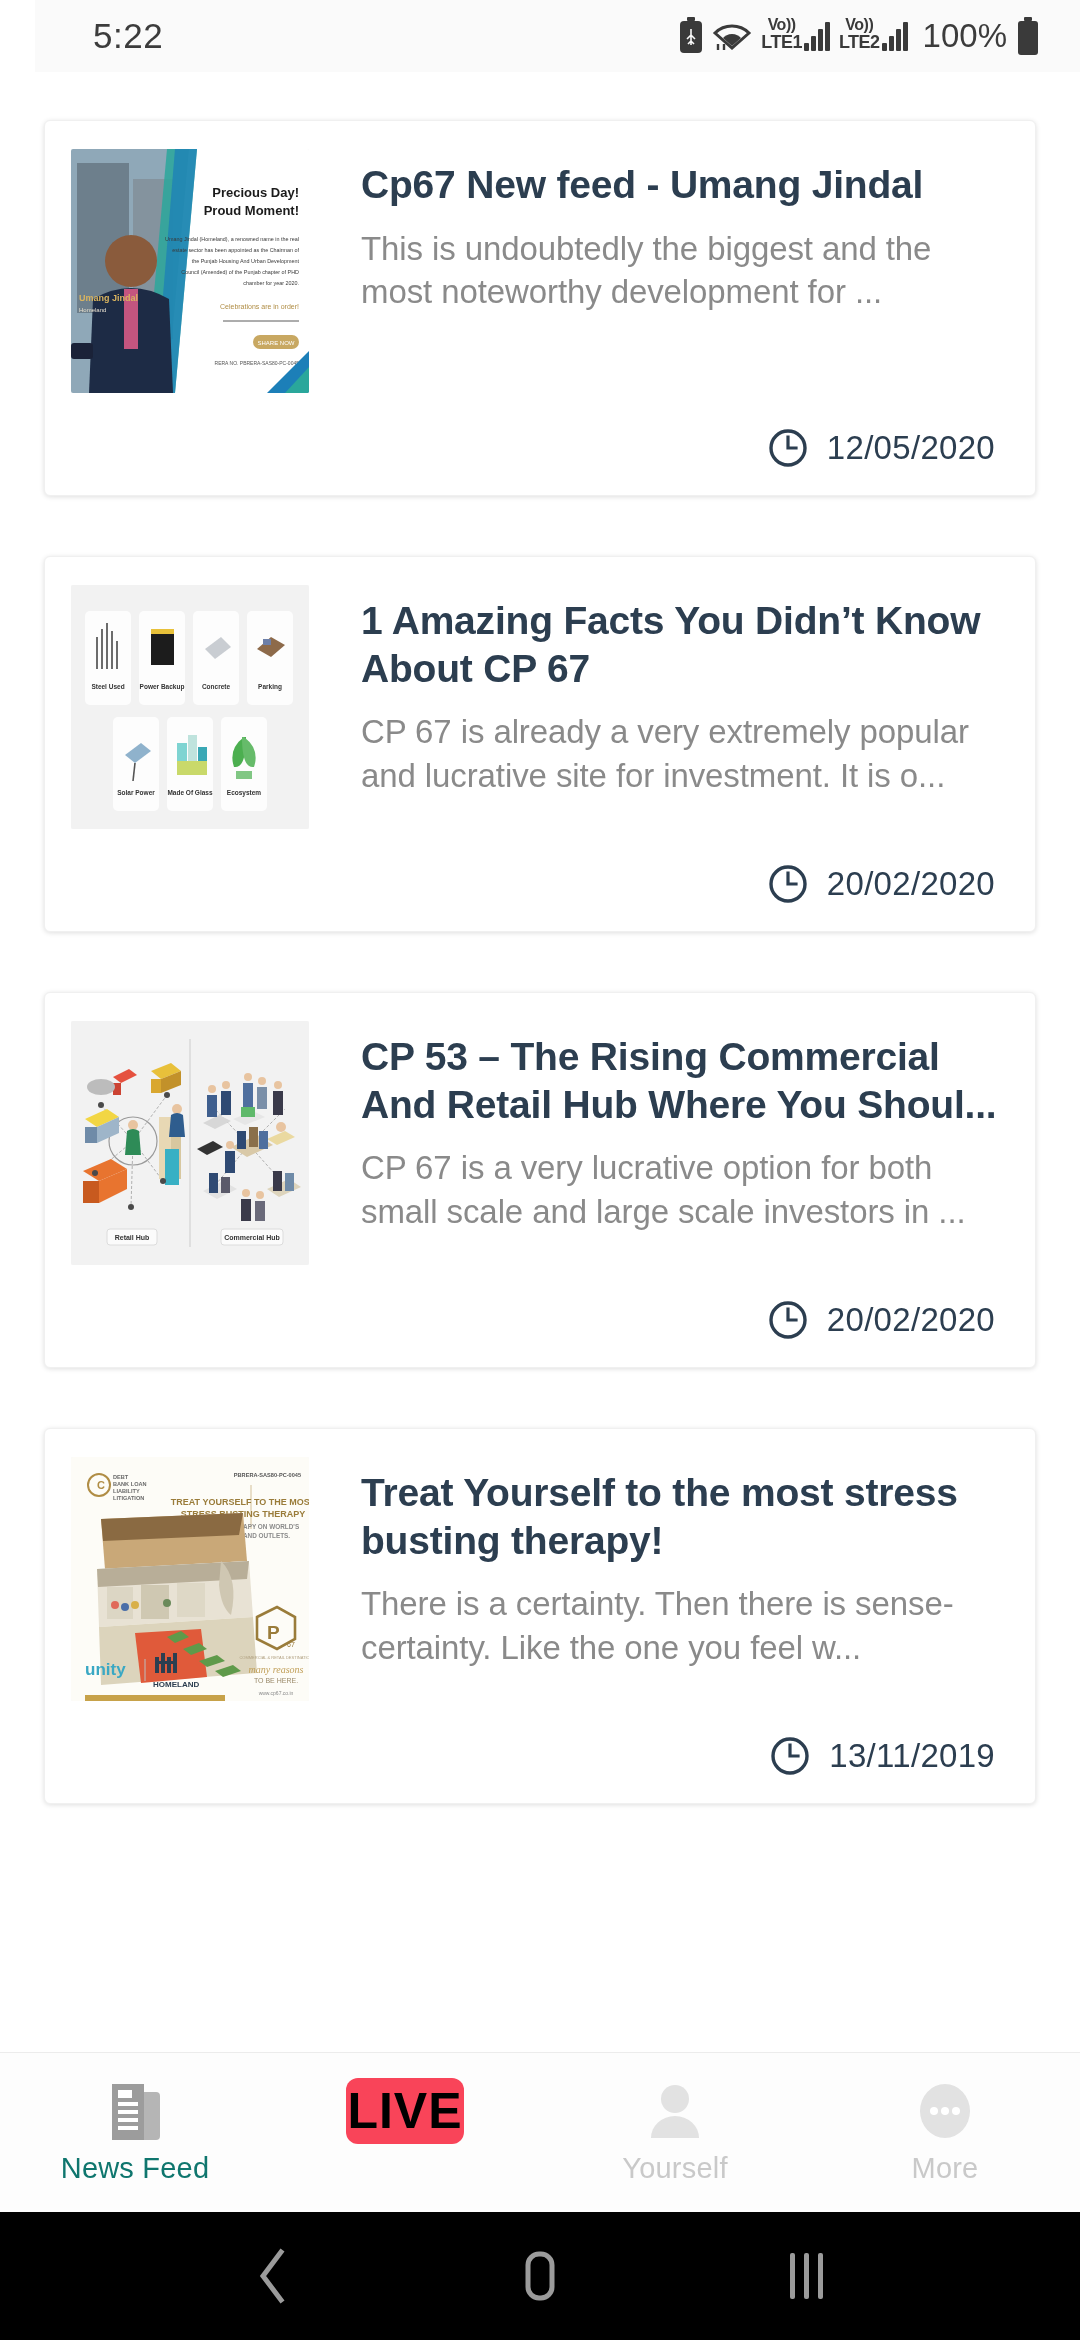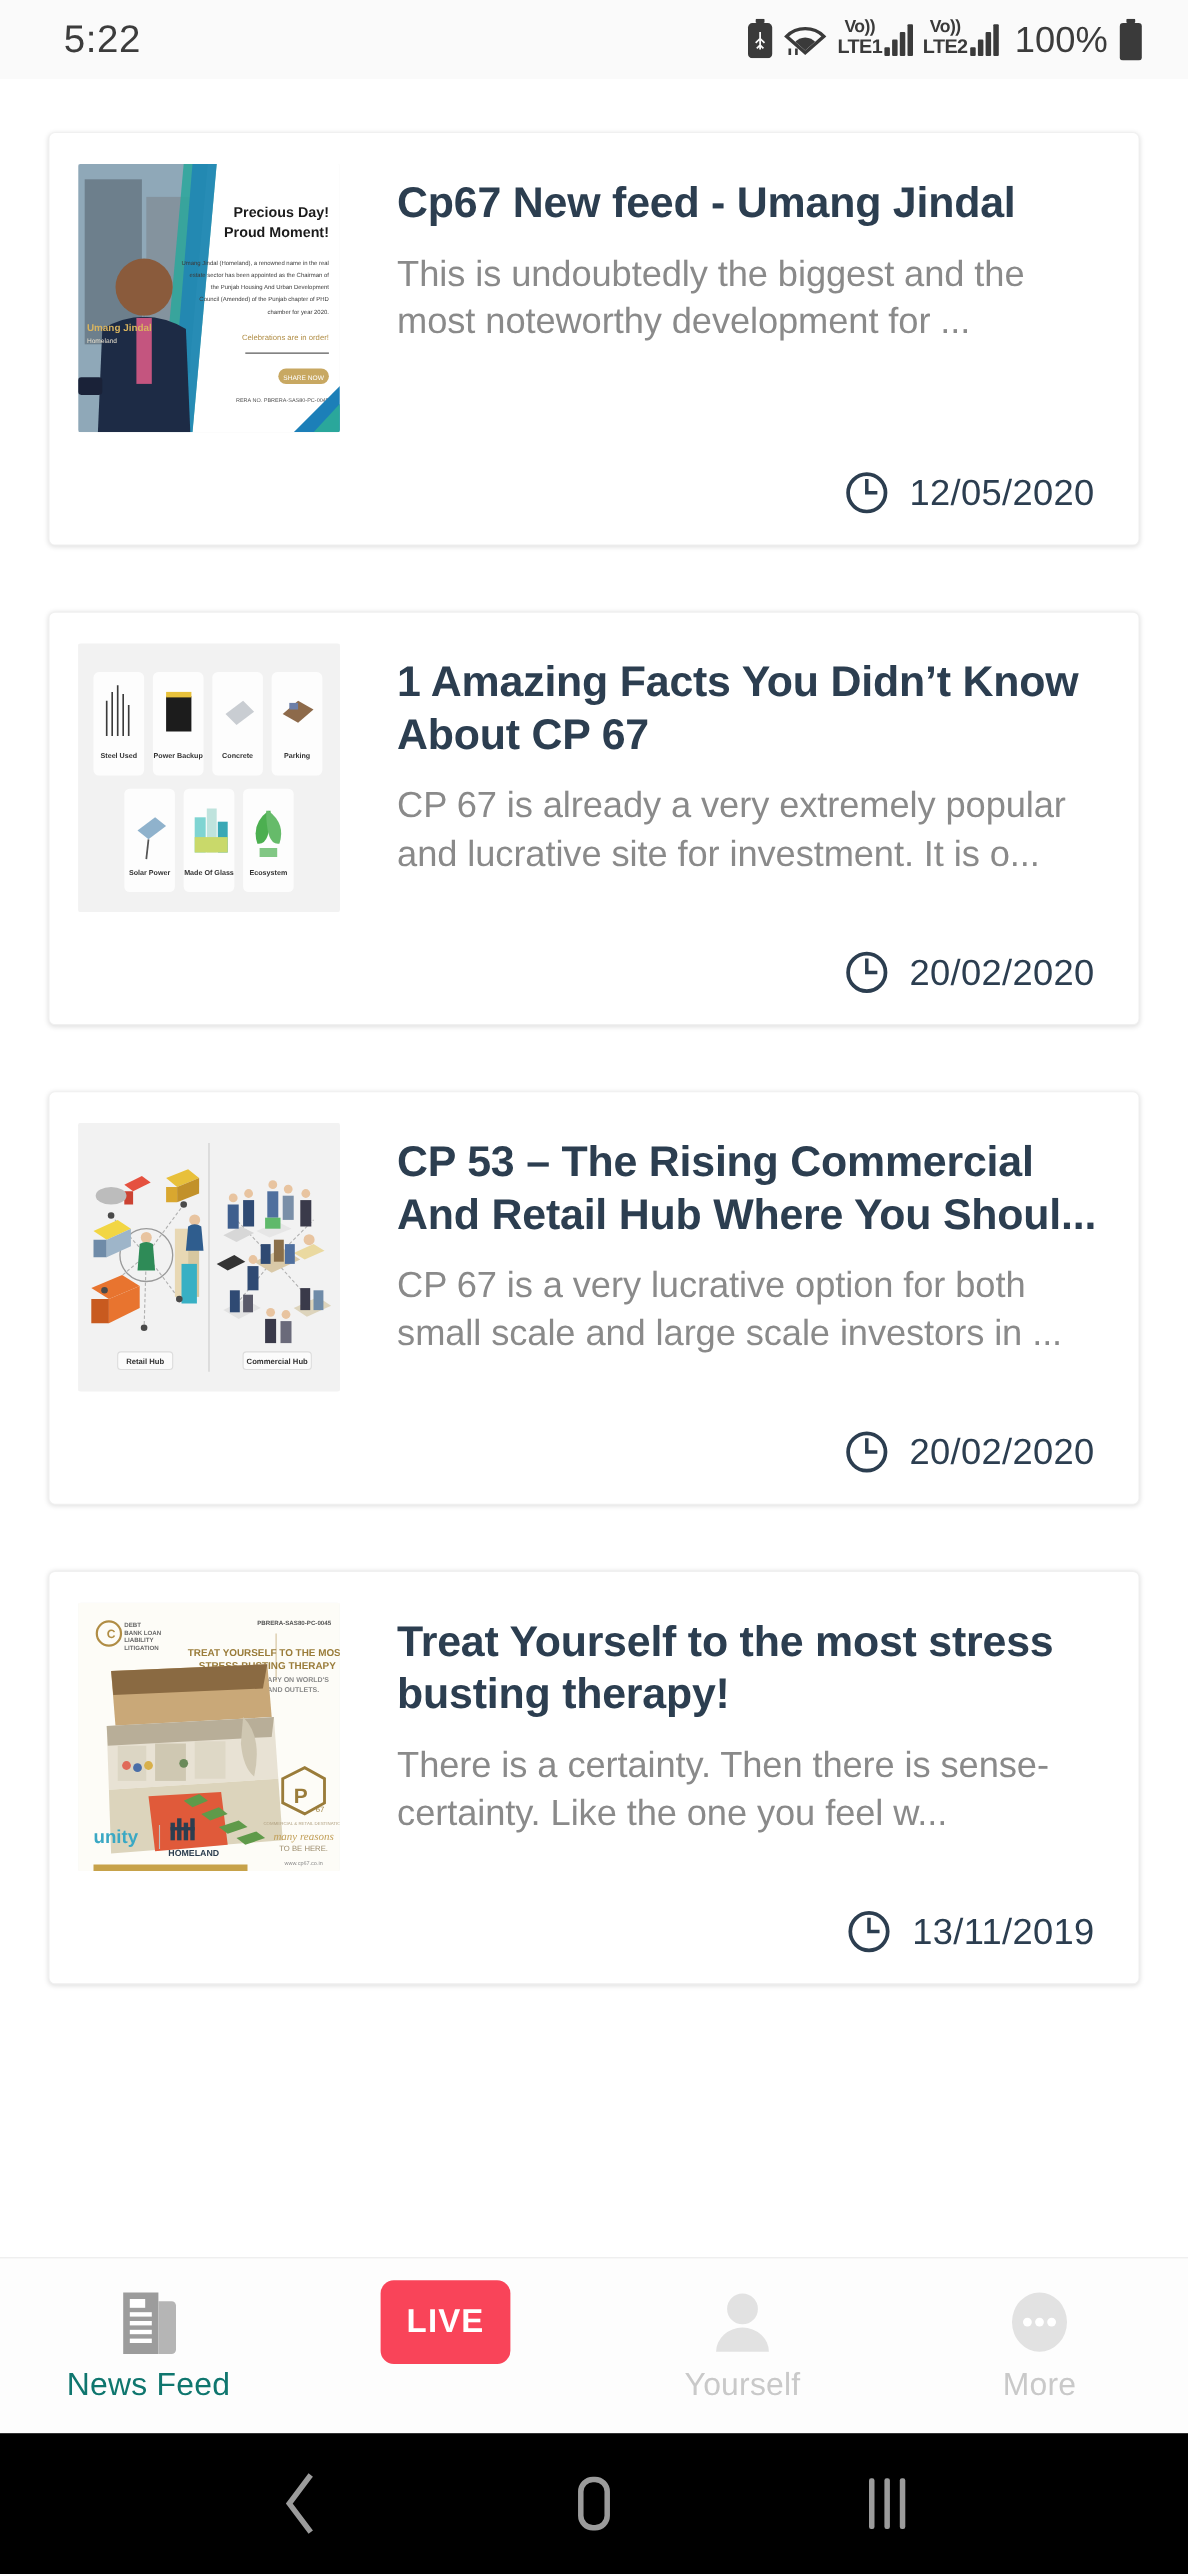--- a/index.html
+++ b/index.html
@@ -27,20 +27,21 @@
   
   .status-bar {
     height: 72px;
     flex: 0 0 72px;
     background: #fafafa;
     display: flex;
     align-items: center;
     justify-content: space-between;
     padding: 0 40px 0 58px;
     color: #3a3a3a;
+    margin-left: 35px;
   }
   .status-time {
     font-size: 35px;
     letter-spacing: 0.5px;
     color: #3c3c3c;
   }
   .status-right {
     display: flex;
     align-items: flex-start;
     gap: 9px;
@@ -178,25 +179,25 @@
   }
   .tab-icon { height: 62px; display: flex; align-items: center; justify-content: center; }
   .tab-label {
     font-size: 29px;
     color: #c9c9c9;
     letter-spacing: 0.2px;
   }
   .tab.active .tab-label { color: #0f766e; }
   .live-badge {
     width: 118px;
-    height: 76px;
+    height: 66px;
     border-radius: 12px;
     background: #f94459;
-    color: #ffffff;
-    font-size: 30px;
+    color: #000000;
+    font-size: 50px;
     font-weight: bold;
     letter-spacing: 1px;
     display: flex;
     align-items: center;
     justify-content: center;
   }
   .live-tab .tab-label { visibility: hidden; }
 
   
   .navbar {

